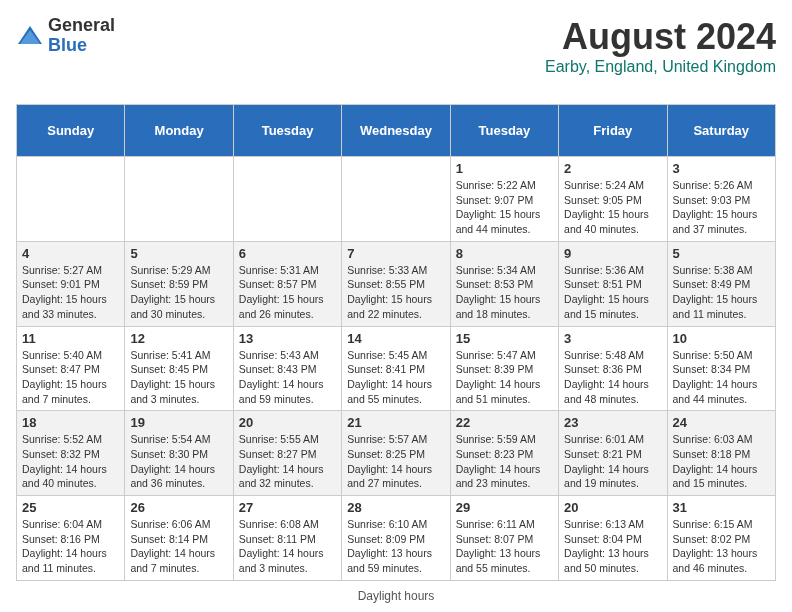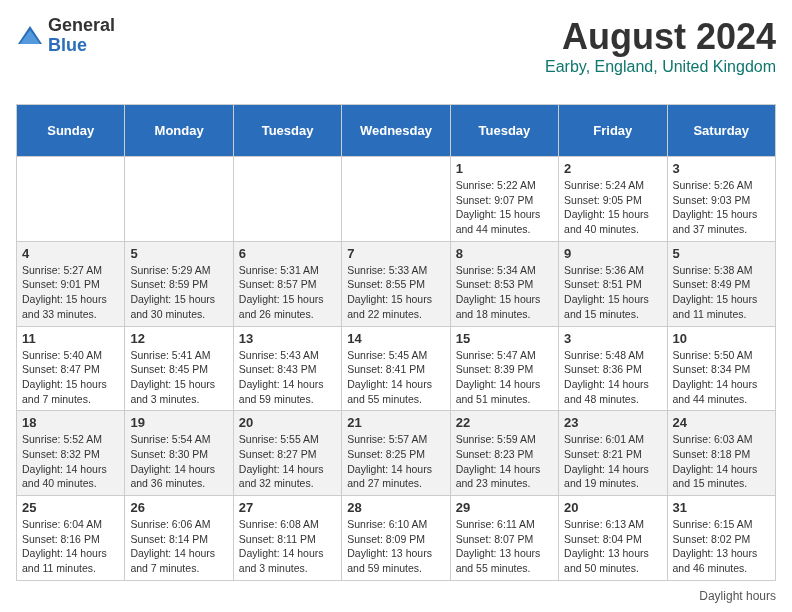--- a/index.html
+++ b/index.html
@@ -76,21 +76,21 @@
       font-size: 10.5px;
       color: #333;
       line-height: 1.4;
     }
     tr:nth-child(odd) td { background: #fff; }
     tr:nth-child(even) td { background: #f2f2f2; }
     .footer {
       margin-top: 8px;
       font-size: 12px;
       color: #555;
-      text-align: right;
+      text-align: center;
     }
     .empty-cell { background: #fff !important; }
   </style>
 </head>
 <body>
 
 <div class="header-row">
   <div class="logo">
     <svg class="logo-icon" viewBox="0 0 28 28">
       <rect x="0" y="0" width="28" height="28" fill="white"></rect>

